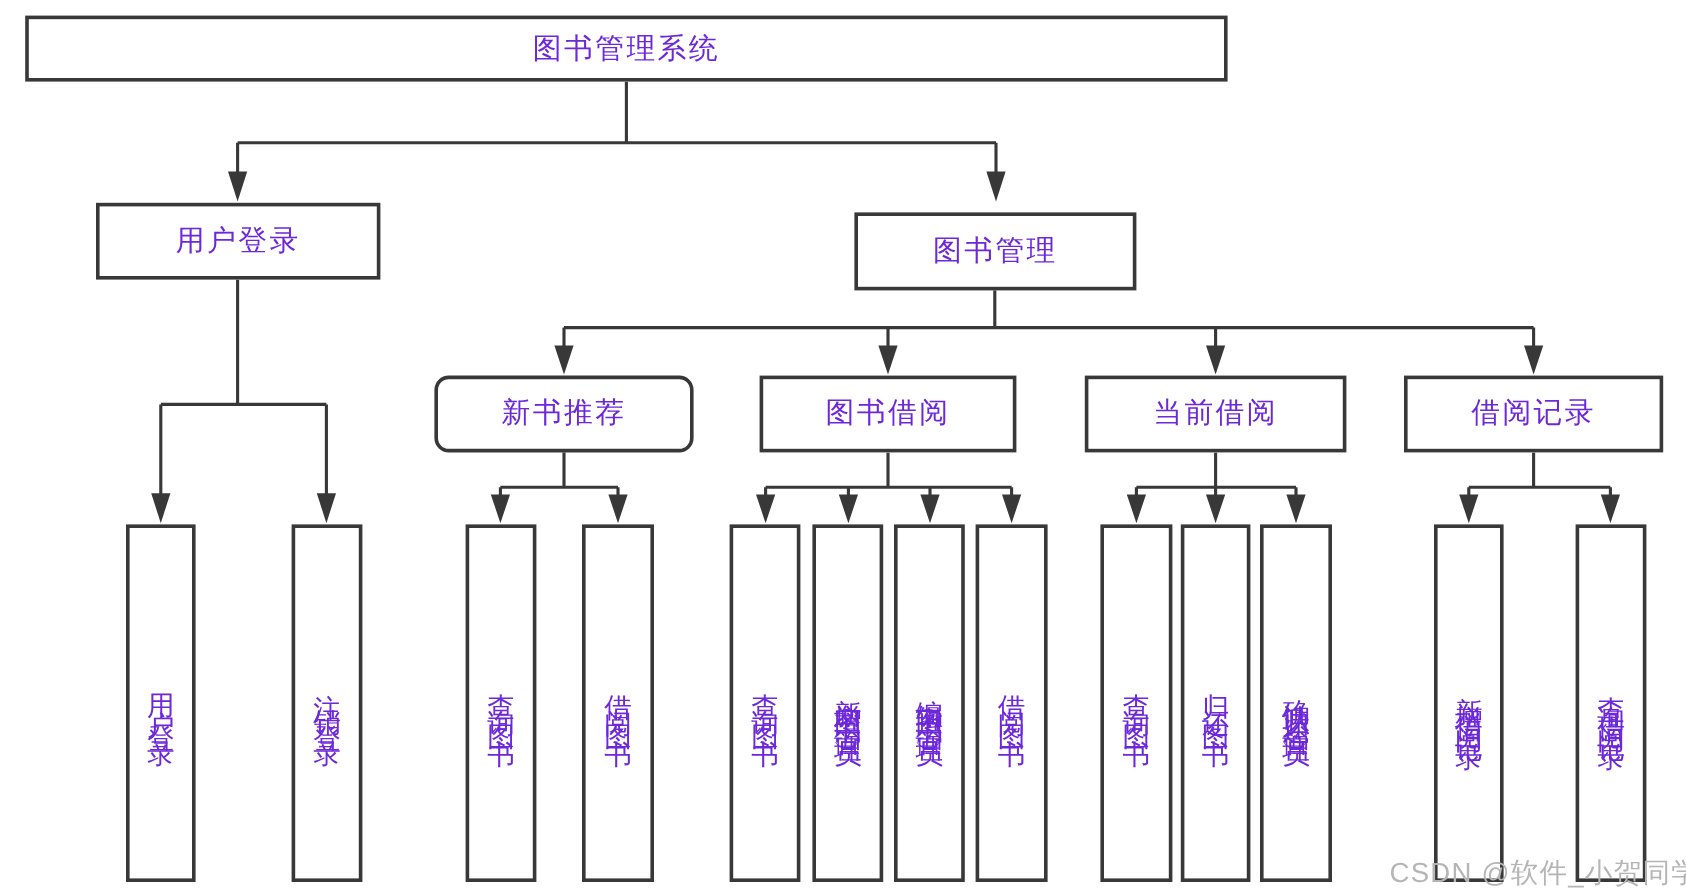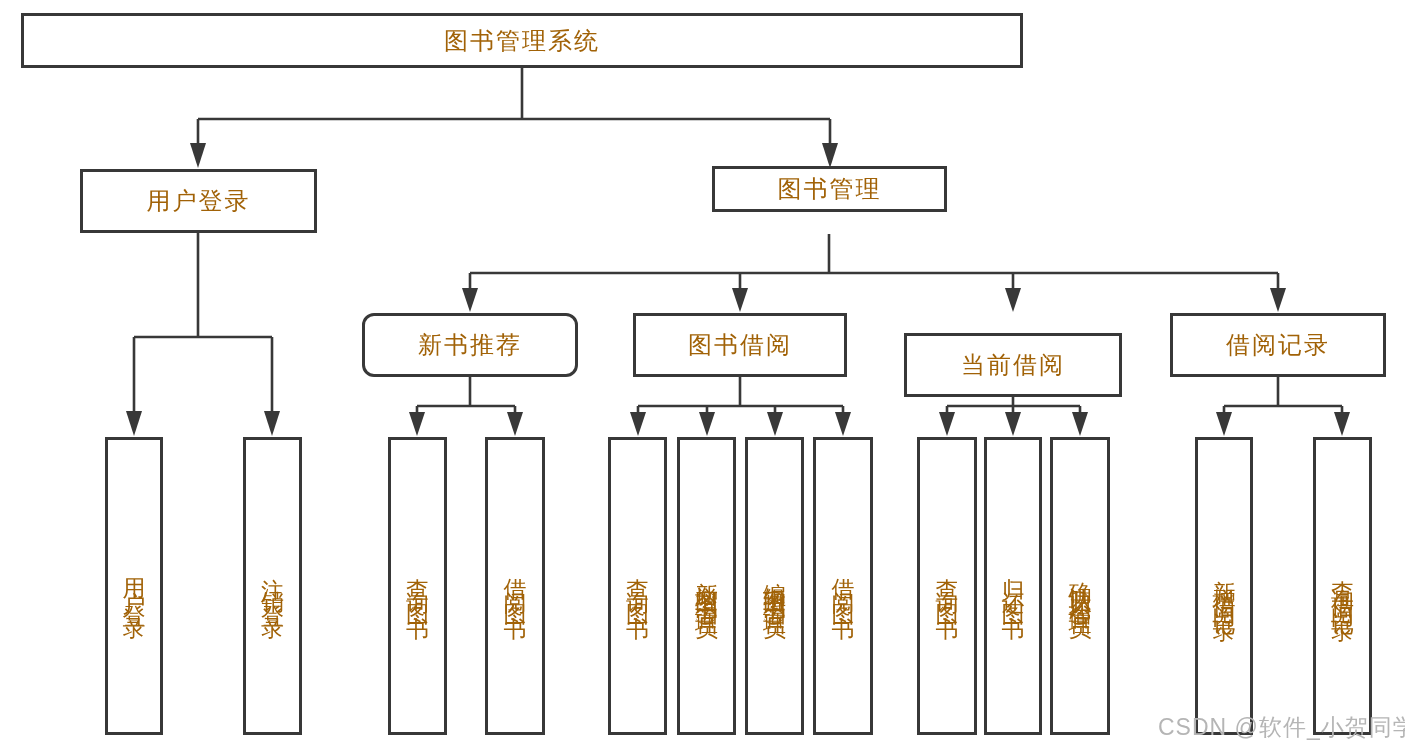--- a/index.html
+++ b/index.html
@@ -14,21 +14,21 @@
   .wires {
     position: absolute;
     left: 0; top: 0;
     width: 1405px; height: 747px;
   }
   .node {
     position: absolute;
     box-sizing: border-box;
     border: 3px solid #383838;
     background: #ffffff;
-    color: #a16207;
+    color: #6d28d9;
     display: flex;
     align-items: center;
     justify-content: center;
     text-align: center;
   }
   .node.h {
     font-size: 24px;
     letter-spacing: 2px;
     line-height: 1;
   }
@@ -92,25 +92,25 @@
       <polygon points="1013,436 1005,412 1021,412"></polygon>
       <polygon points="1080,436 1072,412 1088,412"></polygon>
       <polygon points="1224,436 1216,412 1232,412"></polygon>
       <polygon points="1342,436 1334,412 1350,412"></polygon>
     </g>
   </svg>
 
   <div class="node h" style="left:21px; top:13px; width:1002px; height:55px;">图书管理系统</div>
 
   <div class="node h" style="left:80px; top:169px; width:237px; height:64px;">用户登录</div>
-  <div class="node h" style="left:712px; top:166px; width:235px; height:46px;">图书管理</div>
+  <div class="node h" style="left:712px; top:177px; width:235px; height:65px;">图书管理</div>
 
   <div class="node h" style="left:362px; top:313px; width:216px; height:64px;border-radius:12px;">新书推荐</div>
   <div class="node h" style="left:633px; top:313px; width:214px; height:64px;">图书借阅</div>
-  <div class="node h" style="left:904px; top:313px; width:218px; height:64px;margin-top:20px;">当前借阅</div>
+  <div class="node h" style="left:904px; top:313px; width:218px; height:64px;">当前借阅</div>
   <div class="node h" style="left:1170px; top:313px; width:216px; height:64px;">借阅记录</div>
 
   <div class="node v sp4" style="left:105px; top:437px; width:58px; height:298px;">用户登录</div>
   <div class="node v sp4" style="left:243px; top:437px; width:59px; height:298px;">注销登录</div>
 
   <div class="node v sp4" style="left:388px; top:437px; width:59px; height:298px;">查询图书</div>
   <div class="node v sp4" style="left:485px; top:437px; width:60px; height:298px;">借阅图书</div>
 
   <div class="node v sp4" style="left:608px; top:437px; width:59px; height:298px;">查询图书</div>
   <div class="node v sp9" style="left:677px; top:437px; width:59px; height:298px;">新增图书（管理员）</div>

